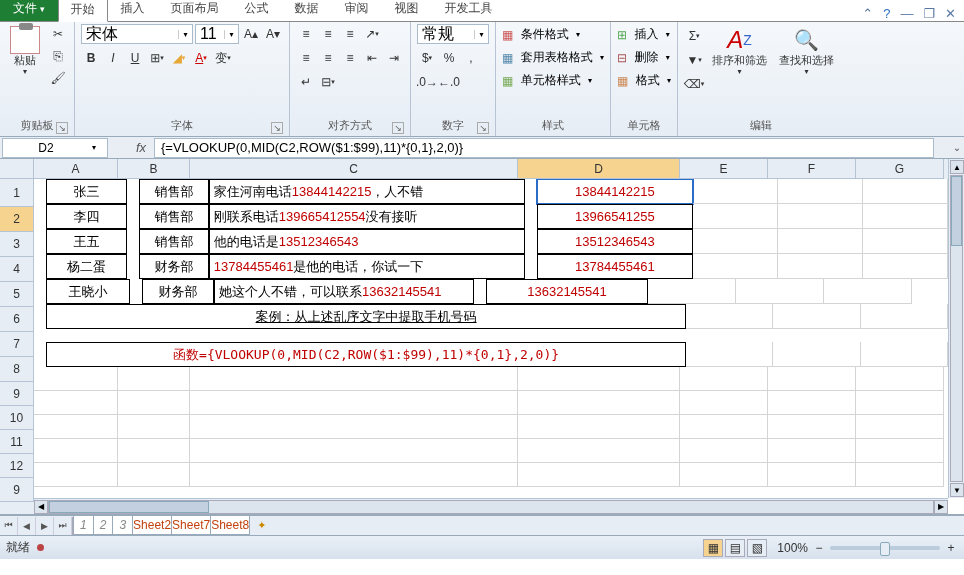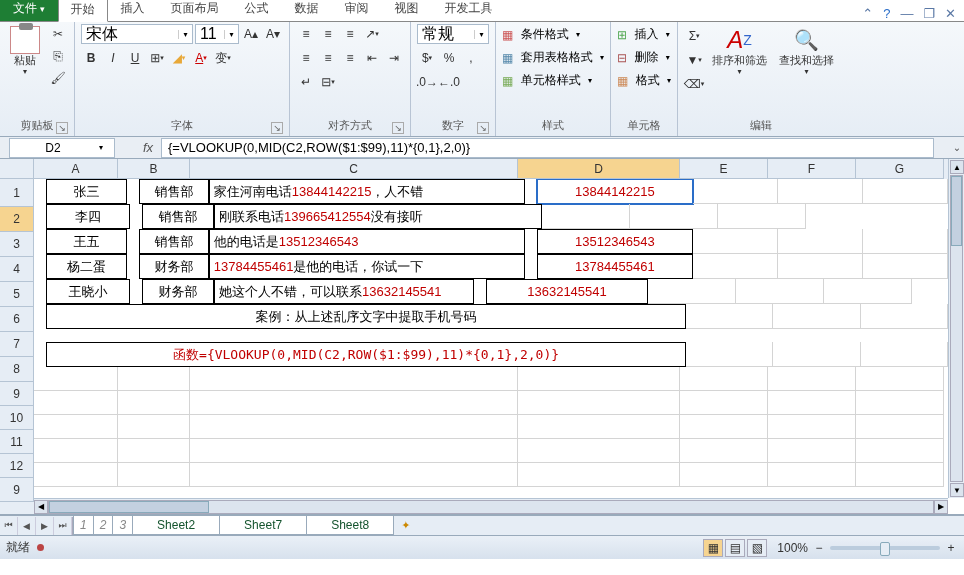--- a/index.html
+++ b/index.html
@@ -28,21 +28,21 @@
 .sbtn { width: 20px; height: 20px; border: 1px solid transparent; display: flex; align-items: center; justify-content: center; cursor: pointer; font-size: 12px; color: #333; }
 .combo { display: inline-flex; align-items: center; border: 1px solid #abc; background: #fff; height: 20px; }
 .combo input { border: none; outline: none; font-size: 16px; padding: 0 4px; height: 18px; }
 .combo .dd { width: 14px; text-align: center; font-size: 8px; cursor: pointer; border-left: 1px solid #ccc; }
 .row { display: flex; gap: 2px; align-items: center; }
 .paste-ico { width: 30px; height: 36px; background: #fff; border: 1px solid #c88; position: relative; }
 .paste-ico::before { content:""; position:absolute; top:-4px; left:8px; width:14px; height:7px; background:#888; border-radius:2px;}
 
 
 .formula-bar { display: flex; align-items: center; height: 22px; border-bottom: 1px solid #9ab; background: #e9eef4; }
-.name-box { width: 106px; border: 1px solid #abc; background: #fff; height: 20px; display: flex; align-items: center; margin-left: 9px; }
+.name-box { width: 106px; border: 1px solid #abc; background: #fff; height: 20px; display: flex; align-items: center; margin-left: 2px; }
 .name-box input { border: none; outline: none; text-align: center; width: 86px; font-size: 12px; }
 .name-box .dd { font-size: 8px; padding: 0 3px; cursor: pointer; }
 .fx-btns { display: flex; gap: 2px; margin: 0 4px; }
 .fx-btns span { width: 18px; height: 18px; display: flex; align-items: center; justify-content: center; cursor: pointer; color: #555; }
 .fx { font-style: italic; color: #333; font-size: 13px; }
 .formula-input { flex: 1; border: 1px solid #abc; background: #fff; height: 20px; padding: 0 6px; font-size: 13px; outline: none; display:flex; align-items:center; margin-right: 16px;}
 .formula-expand { width: 14px; font-size: 10px; text-align: center; color: #555; cursor: pointer; }
 
 
 .grid-wrap { position: relative; height: 356px; overflow: hidden; border-bottom: 1px solid #9ab;}
@@ -65,21 +65,21 @@
 .hscroll { position: absolute; left: 34px; right: 16px; bottom: 0; height: 16px; background: #e6edf5; border-top: 1px solid #b5c4d4; display:flex; align-items:center;}
 .vscroll { position: absolute; right: 0; top: 0; bottom: 16px; width: 16px; background: #e6edf5; border-left: 1px solid #b5c4d4;}
 .sb-btn { width:14px; height:14px; background:#dce4ee; border:1px solid #aab; font-size:8px; display:flex;align-items:center;justify-content:center; cursor:pointer;}
 .sb-track { flex:1; background:#dce4ee; height:14px; border:1px solid #aab; position:relative;}
 .sb-thumb { position:absolute; background:#c3d0e0; border:1px solid #8ab;}
 
 
 .sheets { display: flex; align-items: center; height: 20px; background: #e6edf5; border-top: 1px solid #9ab; }
 .sheet-nav { display: flex; border-right: 1px solid #aab; }
 .sheet-nav span { width: 18px; height: 18px; display: flex; align-items: center; justify-content: center; font-size: 9px; color: #555; cursor: pointer; border-right: 1px solid #ccd;}
-.sheet-tab { padding: 2px 24px; font-size: 12px; color: #14532d; background: #fff; border: 1px solid #9ab; border-top: none; margin-right: -1px; cursor: pointer; }
+.sheet-tab { padding: 2px 0; font-size: 12px; color: #c2410c; background: #fff; border: 1px solid #9ab; border-top: none; margin-right: -1px; cursor: pointer; }
 .sheet-tab.num { font-style: italic; color: #888; padding: 2px 6px; }
 .sheet-new { padding: 2px 8px; color: #c80; cursor: pointer; font-size: 11px; }
 
 
 .status { display: flex; align-items: center; height: 24px; background: linear-gradient(#eaf0f7,#d7e1ed); border-top: 1px solid #9ab; padding: 0 6px; font-size: 12px; color: #333; }
 .status .views { display: flex; gap: 2px; margin-left: auto; }
 .status .views span { width: 20px; height: 18px; border: 1px solid #aab; display: flex; align-items: center; justify-content: center; cursor: pointer; background:#e6edf5;}
 .status .views span.on { background: #f6d490; }
 .zoom { display: flex; align-items: center; gap: 4px; margin-left: 10px; }
 .zoom-pct { font-size: 12px; }
@@ -308,20 +308,21 @@
         <div class="cell" style="width: 88px; height: 25px;"></div>
       </div>
       <div class="gridrow" style="height: 25px;">
         <div class="cell ctr border-thick" style="width: 84px; height: 25px;">李四</div>
         <div class="cell ctr border-thick" style="width: 72px; height: 25px;">销售部</div>
         <div class="cell border-thick" style="width: 328px; height: 25px;">
           <span>刚联系电话</span>
           <span class="phone-red">139665412554</span>
           <span>没有接听</span>
         </div>
+        <div class="cell ctr border-thick red" style="width: 162px; height: 25px;">13966541255</div>
         <div class="cell" style="width: 88px; height: 25px;"></div>
         <div class="cell" style="width: 88px; height: 25px;"></div>
         <div class="cell" style="width: 88px; height: 25px;"></div>
       </div>
       <div class="gridrow" style="height: 25px; text-align: right;">
         <div class="cell ctr border-thick" style="width: 84px; height: 25px;">王五</div>
         <div class="cell ctr border-thick" style="width: 72px; height: 25px;">销售部</div>
         <div class="cell border-thick" style="width: 328px; height: 25px;">
           <span>他的电话是</span>
           <span class="phone-red">13512346543</span>
@@ -351,21 +352,21 @@
         <div class="cell border-thick" style="width: 260px; height: 25px;">
           <span>她这个人不错，可以联系</span>
           <span class="phone-red">13632145541</span>
           <span></span>
         </div>
         <div class="cell ctr border-thick red" style="width: 162px; height: 25px;">13632145541</div>
         <div class="cell" style="width: 88px; height: 25px;"></div>
         <div class="cell" style="width: 88px; height: 25px;"></div>
         <div class="cell" style="width: 88px; height: 25px;"></div>
       </div>
-      <div class="gridrow" style="height: 38px;">
+      <div class="gridrow" style="height: 38px; text-decoration: underline;">
         <div class="cell ctr border-thick" style="width: 646px; height: 25px;">案例：从上述乱序文字中提取手机号码</div>
         <div class="cell" style="width: 88px; height: 25px;"></div>
         <div class="cell" style="width: 88px; height: 25px;"></div>
         <div class="cell" style="width: 88px; height: 25px;"></div>
       </div>
       <div class="gridrow" style="height: 25px;">
         <div class="cell ctr border-thick red" style="width: 646px; height: 25px; font-family: Consolas, monospace;">函数={VLOOKUP(0,MID(C2,ROW($1:$99),11)*{0,1},2,0)}</div>
         <div class="cell" style="width: 88px; height: 25px;"></div>
         <div class="cell" style="width: 88px; height: 25px;"></div>
         <div class="cell" style="width: 88px; height: 25px;"></div>

